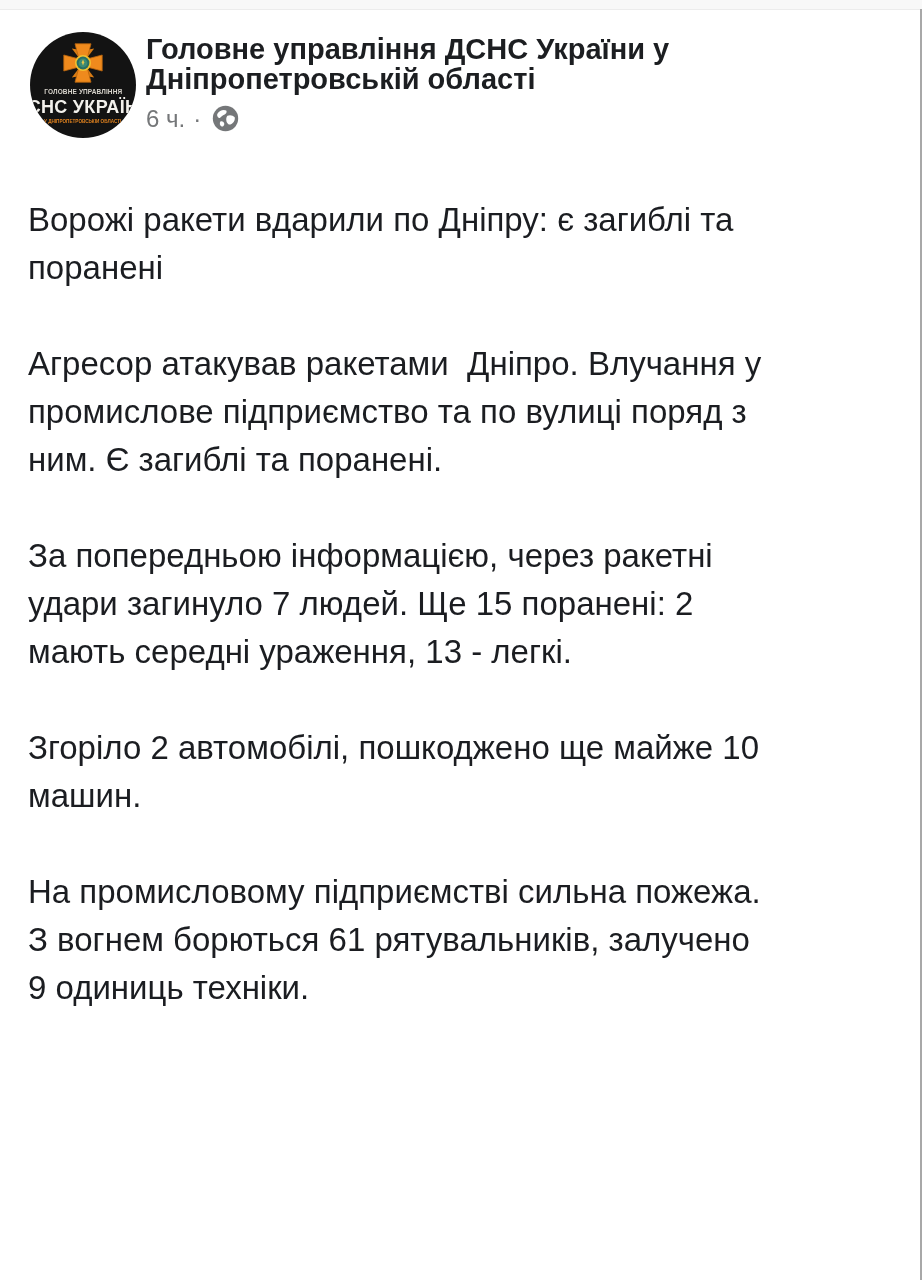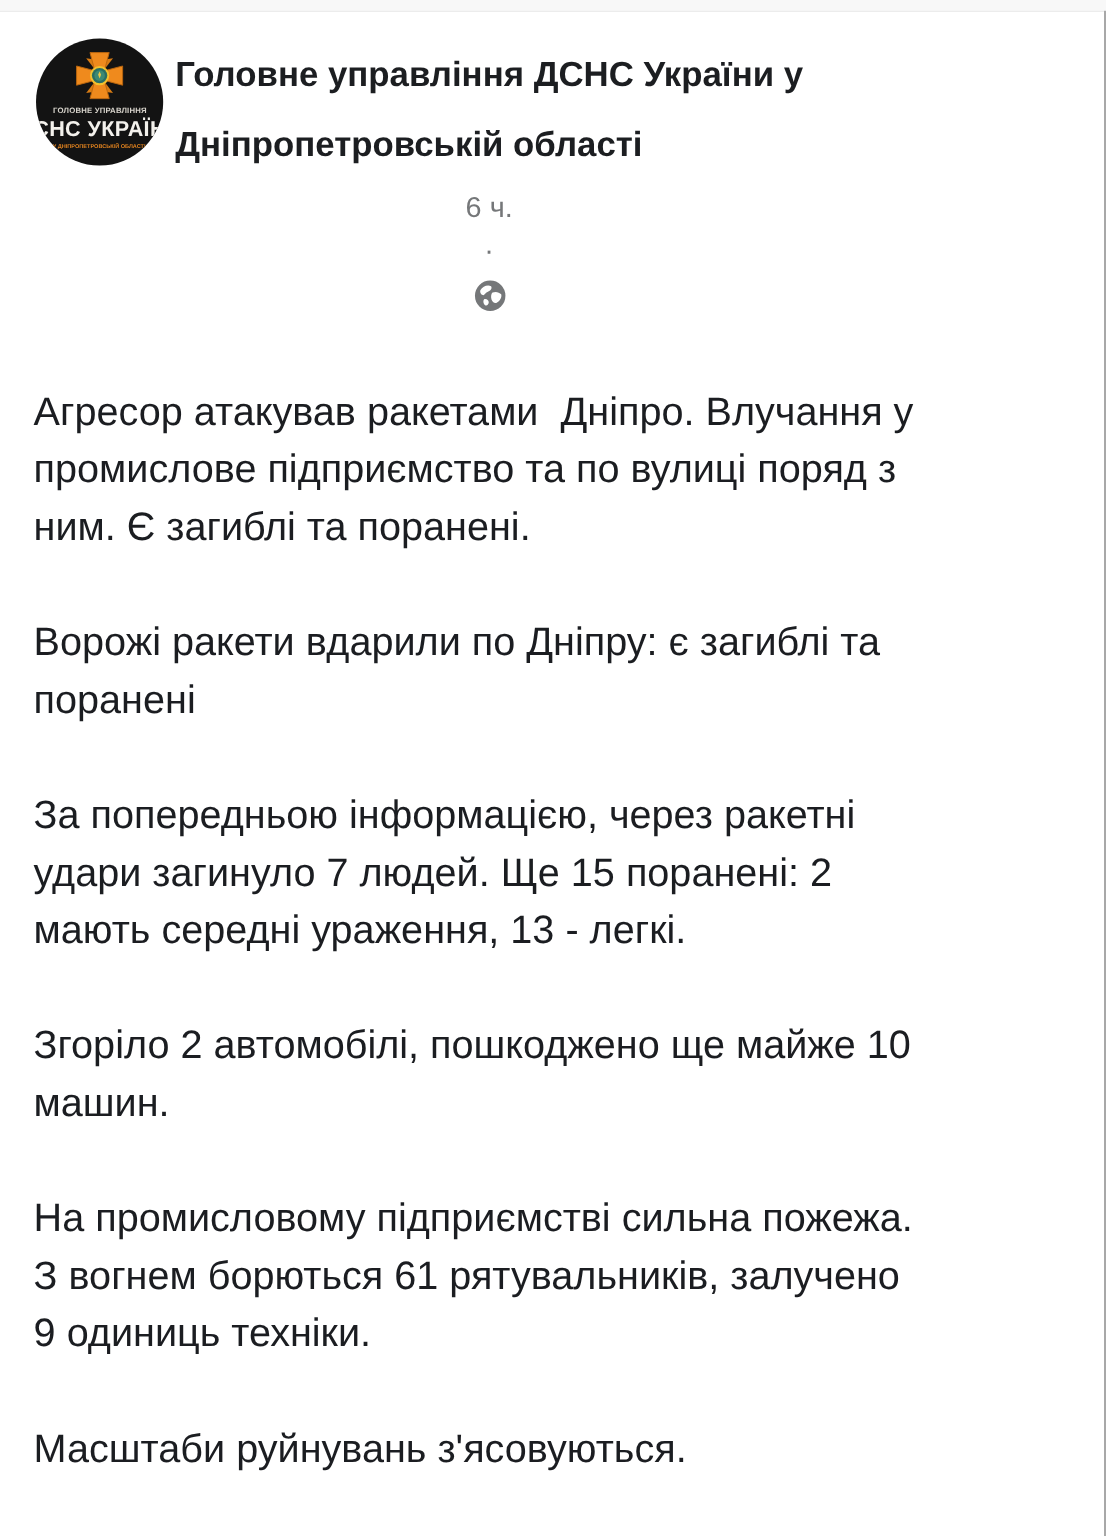--- a/index.html
+++ b/index.html
@@ -75,33 +75,32 @@
     font-weight: bold;
     white-space: nowrap;
   }
   .header-text {
     padding-top: 2px;
     min-width: 0;
   }
   .page-name {
     font-size: 29px;
     font-weight: bold;
-    line-height: 58px;
+    line-height: 30px;
     color: #1c1e21;
     white-space: pre-line;
     cursor: pointer;
   }
   .post-meta {
     margin-top: 10px;
     display: flex;
     align-items: center;
     gap: 8px;
     font-size: 24px;
     color: #757779;
-    flex-direction: column;
   }
   .post-meta .timestamp { cursor: pointer; }
   .globe { display: block; margin-left: 2px; }
   .post-body {
     margin-top: 58px;
     padding: 0 24px 0 28px;
     font-size: 33px;
     color: #1b1d21;
   }
   .post-body p {
@@ -156,29 +155,28 @@
           <path fill="#ffffff" d="M13.6,9.8 C15.6,8.8 18.2,9.4 19.6,11 C20.2,13.2 18.6,15.8 16.5,16.8 C14.9,17.4 13.4,16.2 12.9,14.6 C12.4,13 12.5,10.8 13.6,9.8 Z"></path>
           <path fill="#ffffff" d="M7.8,14.4 C9.4,13.9 11,15 11,16.5 C11,18 9.6,19.1 8.5,18.5 C7.4,17.9 6.8,15.4 7.8,14.4 Z"></path>
         </svg>
       </div>
     </div>
 
   </header>
 
   <main class="post-body">
 
-  <p>Агресор атакував ракетами  Дніпро. Влучання у
+  <p>Ворожі ракети вдарили по Дніпру: є загиблі та
+поранені</p>
+      <p>Агресор атакував ракетами  Дніпро. Влучання у
 промислове підприємство та по вулиці поряд з
 ним. Є загиблі та поранені.</p>
-      <p>Ворожі ракети вдарили по Дніпру: є загиблі та
-поранені</p>
       <p>За попередньою інформацією, через ракетні
 удари загинуло 7 людей. Ще 15 поранені: 2
 мають середні ураження, 13 - легкі.</p>
       <p>Згоріло 2 автомобілі, пошкоджено ще майже 10
 машин.</p>
       <p>На промисловому підприємстві сильна пожежа.
 З вогнем борються 61 рятувальників, залучено
 9 одиниць техніки.</p>
-      <p>Масштаби руйнувань з'ясовуються.</p>
     </main>
 
 </div>
 
 </body></html>

